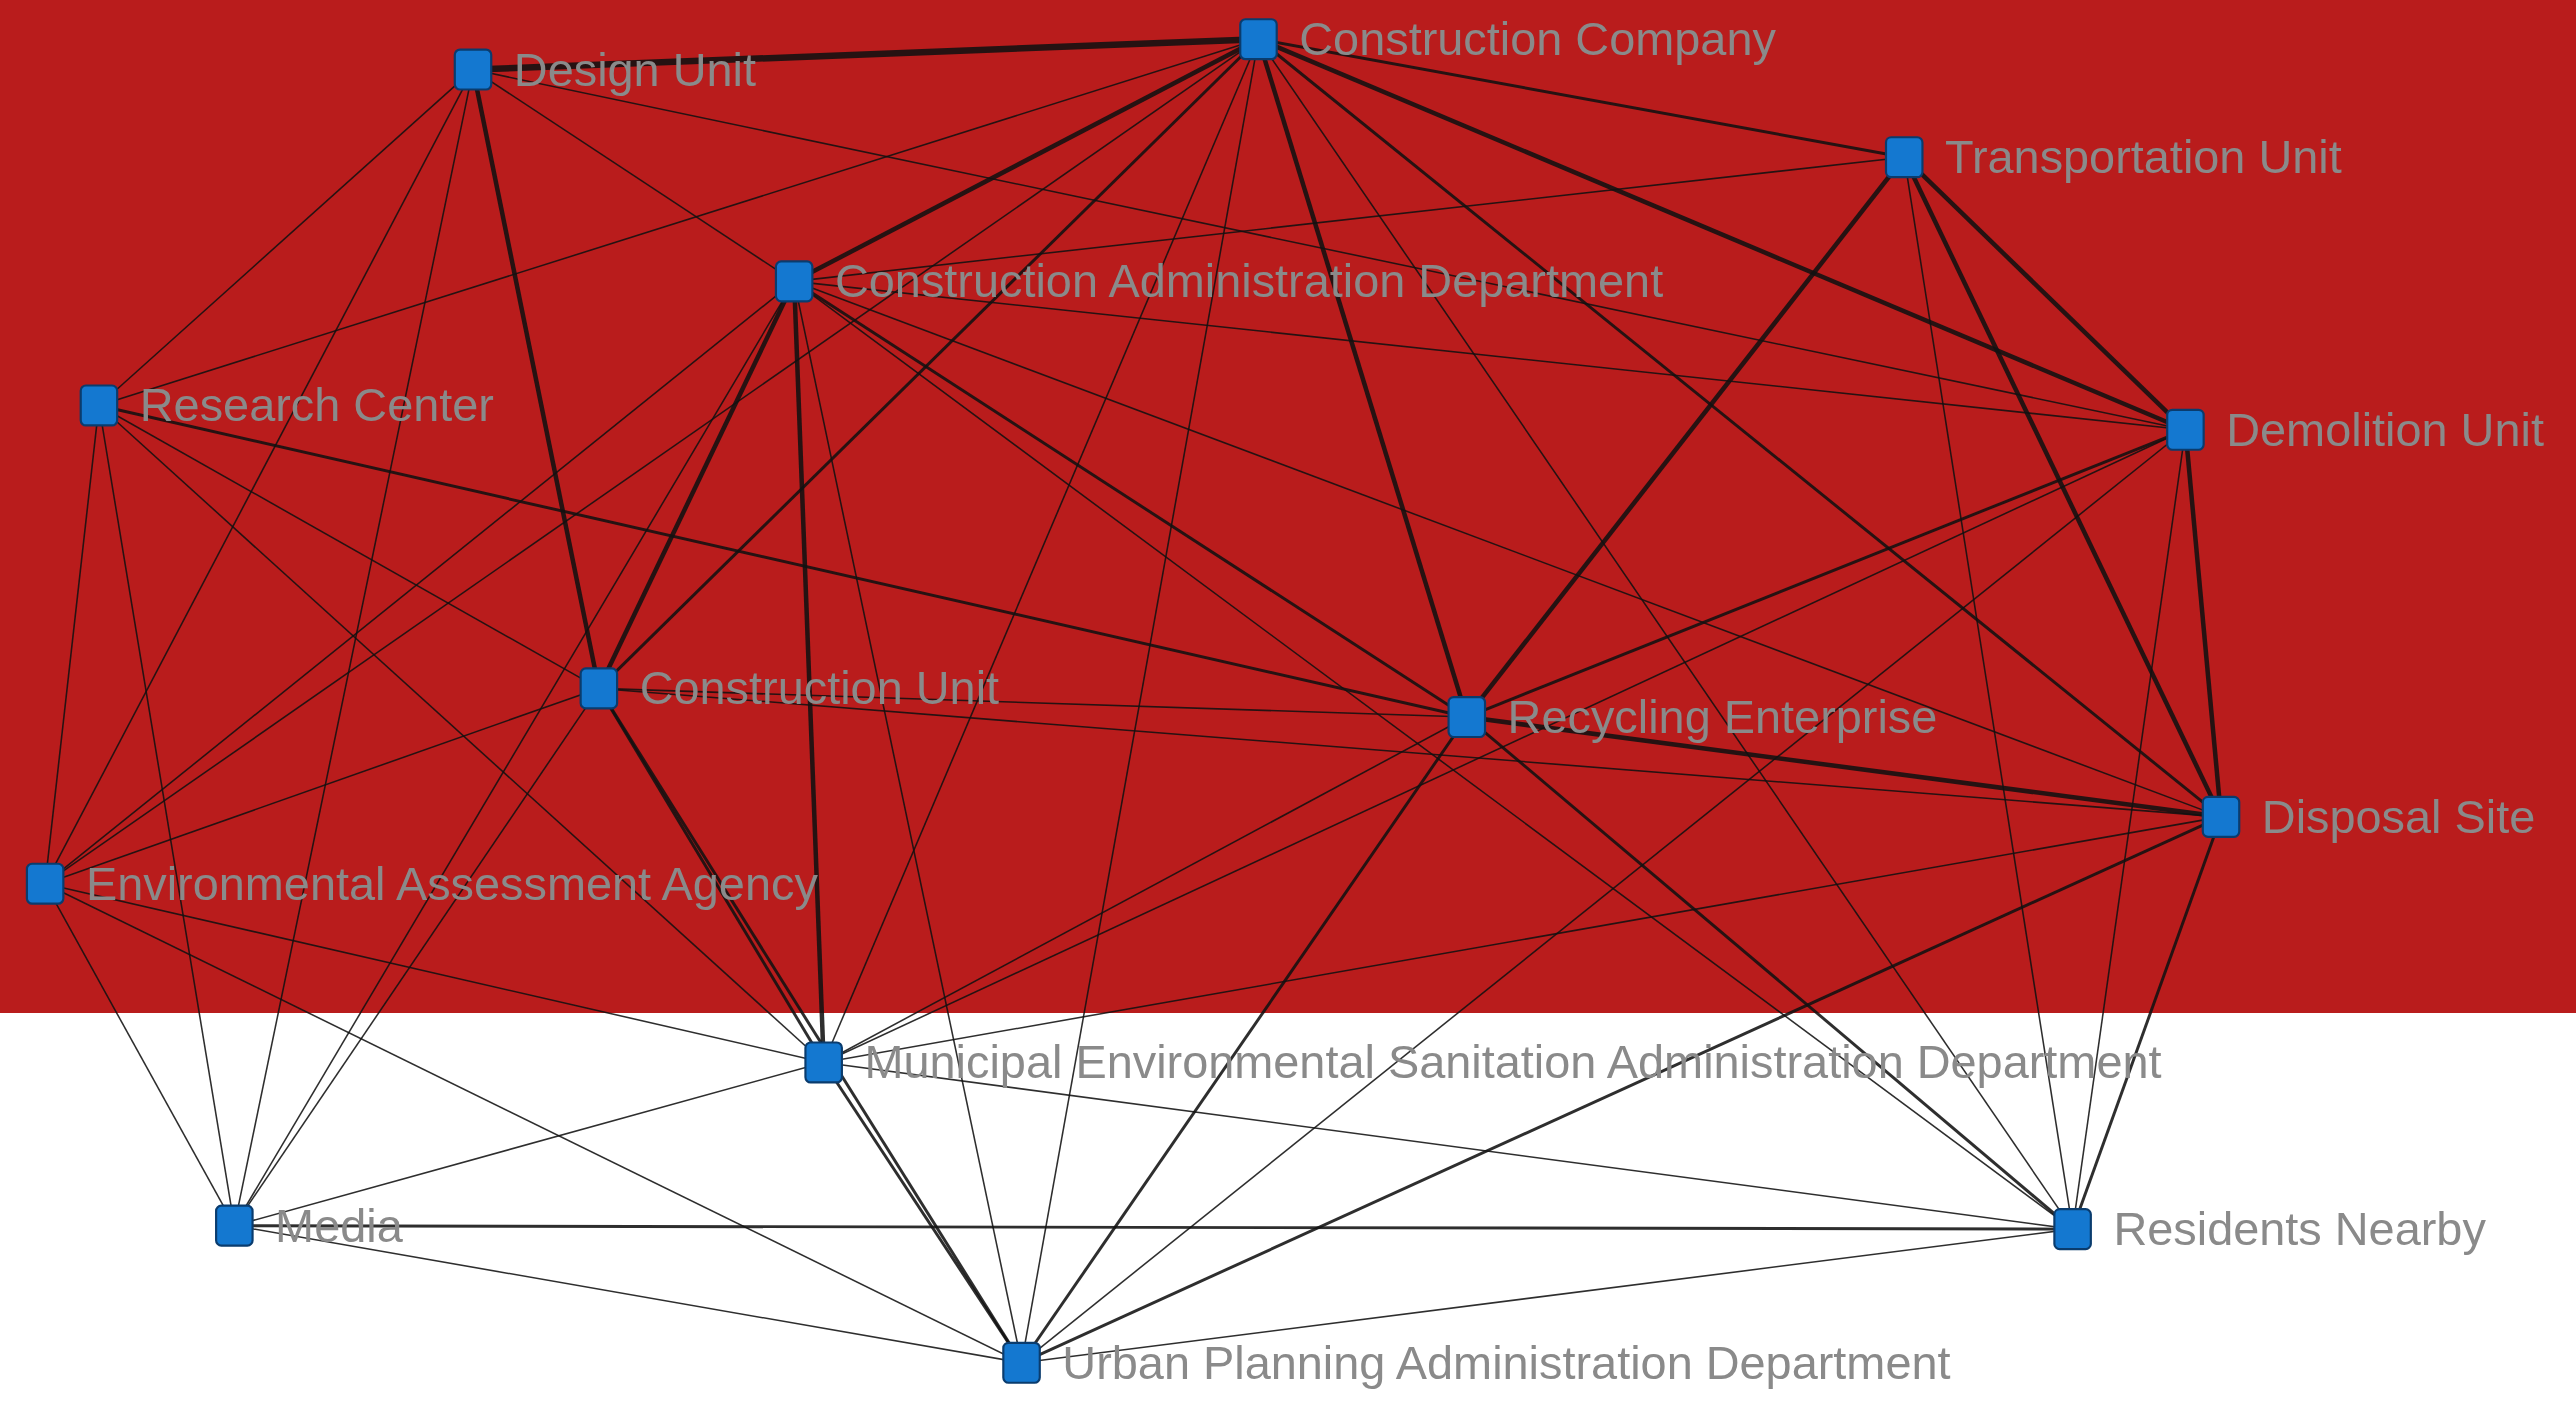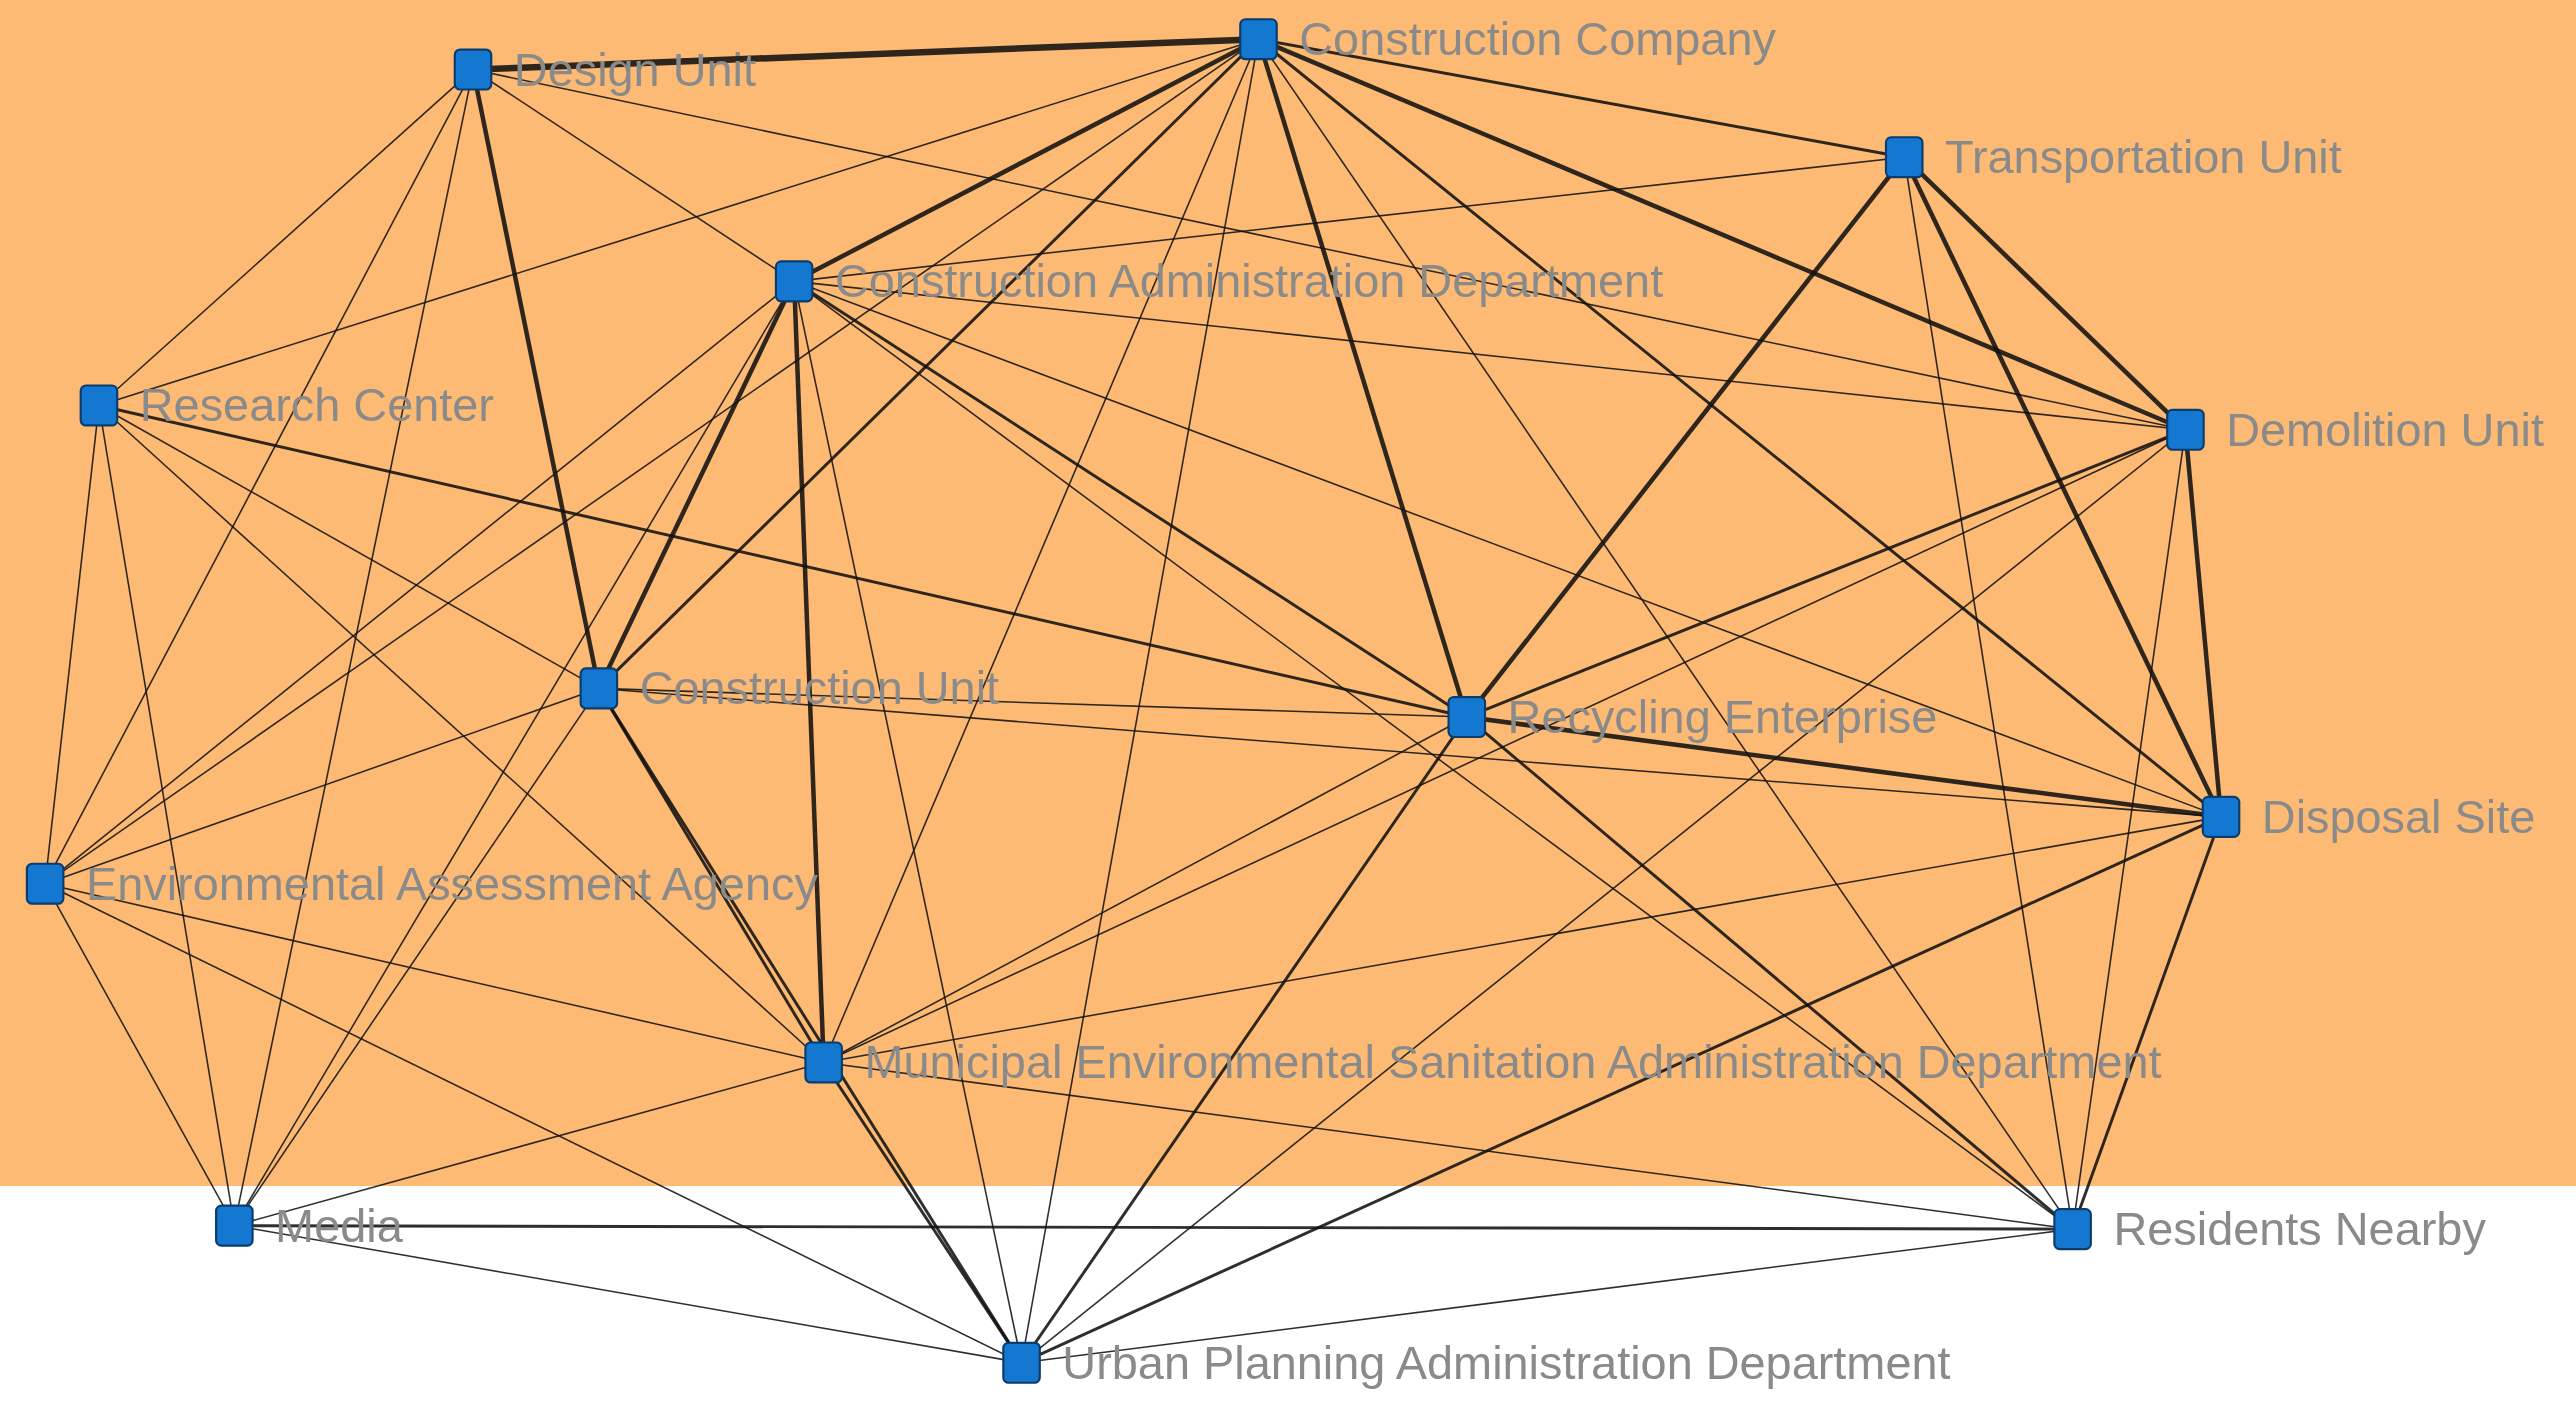--- a/index.html
+++ b/index.html
@@ -7,22 +7,22 @@
     padding: 0;
     background: #ffffff;
     width: 2576px;
     height: 1415px;
     overflow: hidden;
     font-family: "Liberation Sans", sans-serif;
   }
   .graph-wrap {
     position: relative;
     width: 2576px;
-    height: 1186px;
-    background: #fdba74;
+    height: 1013px;
+    background: #b91c1c;
   }
   svg { display: block; }
   .edge {
     stroke-linecap: butt;
     fill: none;
   }
   .node-rect {
     cursor: pointer;
   }
   .node-label {

